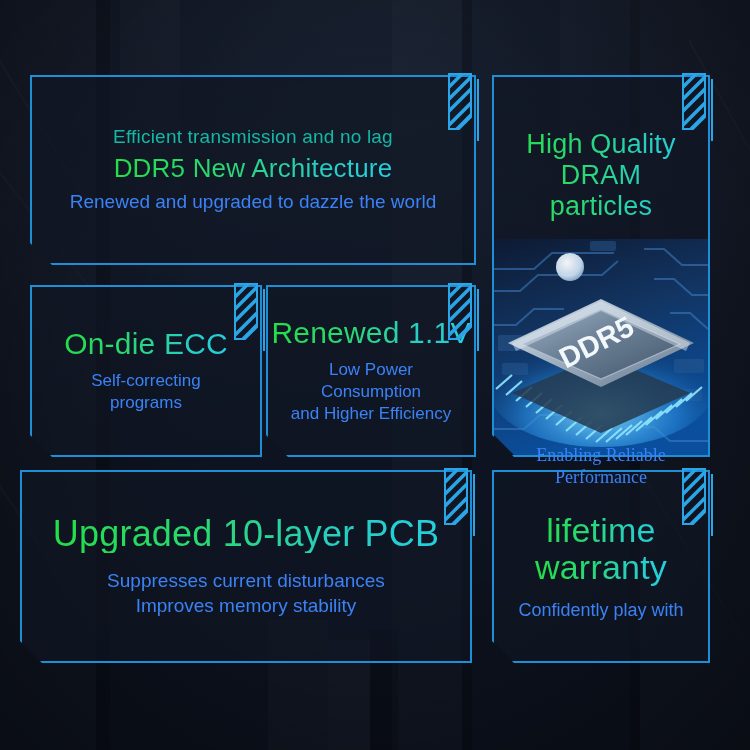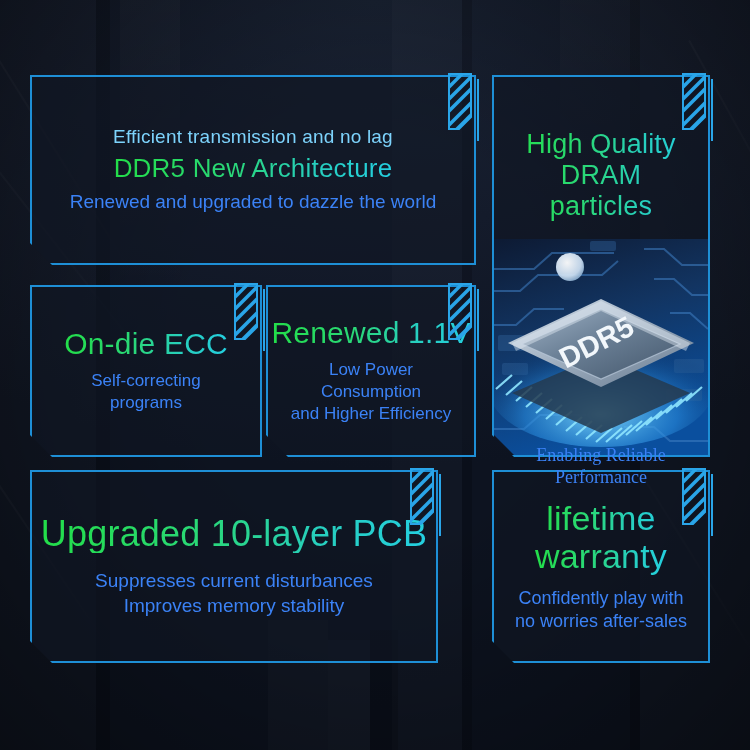--- a/index.html
+++ b/index.html
@@ -37,21 +37,21 @@
     clip-path:polygon(0 0,100% 0,100% 100%,22px 100%,0 calc(100% - 22px));
   }
   .card .inner{position:relative;z-index:3;height:100%;
     display:flex;flex-direction:column;align-items:center;justify-content:center;
     text-align:center;padding:0 14px;box-sizing:border-box;}
 
   
   .deco{position:absolute;z-index:5;pointer-events:none;}
 
   
-  .eyebrow{color:#7dd3fc;font-size:19px;letter-spacing:.2px;margin-bottom:7px;}
+  .eyebrow{color:#14b8a6;font-size:19px;letter-spacing:.2px;margin-bottom:7px;}
   .headline{
     font-size:26px;font-weight:400;line-height:1.06;letter-spacing:.2px;
     background:linear-gradient(90deg,#23de49 0%,#2ad878 42%,#27cfbe 72%,#24cfe0 100%);
     -webkit-background-clip:text;background-clip:text;
     -webkit-text-fill-color:transparent;color:transparent;
     white-space:nowrap;
   }
   .sub{color:#3b82f6;font-size:19px;line-height:1.28;margin-top:8px;}
 
   .card.small .headline{font-size:30px;}
@@ -294,21 +294,21 @@
     </div>
     <div class="inner">
       <div class="headline">Renewed 1.1V</div>
       <div class="sub">
         <span>Low Power Consumption</span><br>
         <span>and Higher Efficiency</span>
       </div>
     </div>
   </div>
 
-  <div class="card" id="card-pcb" style="left:30px;top:470px;width:408px;height:193px;">
+  <div class="card" id="card-pcb" style="left:20px;top:470px;width:452px;height:193px;">
     <div class="frame"></div>
     <div class="deco" style="right:-9px;top:-2px;width:44px;height:82px;">
       <svg viewBox="0 0 44 82" width="44" height="82" aria-hidden="true">
         <defs>
             <clipPath id="hclip5">
               <path d="M8 1 L30 1 L30 44 L18 56 L8 56 Z"></path>
             </clipPath>
           </defs>
         <path d="M8 1 L30 1 L30 44 L18 56 L8 56 Z" fill="none" stroke="#2aa5e8" stroke-width="2"></path>
         <g clip-path="url(#hclip5)" stroke="#2aa5e8" stroke-width="3.4">
@@ -352,18 +352,17 @@
         <path d="M37 6 L37 68" fill="none" stroke="#2aa5e8" stroke-width="2"></path>
       </svg>
     </div>
     <div class="inner">
       <div class="headline">
         <span>lifetime</span><br>
         <span>warranty</span>
       </div>
       <div class="sub">
         <span>Confidently play with</span><br>
-        <span>no worries after-sales</span>
       </div>
     </div>
   </div>
 
 </div>
 
 </body></html>

